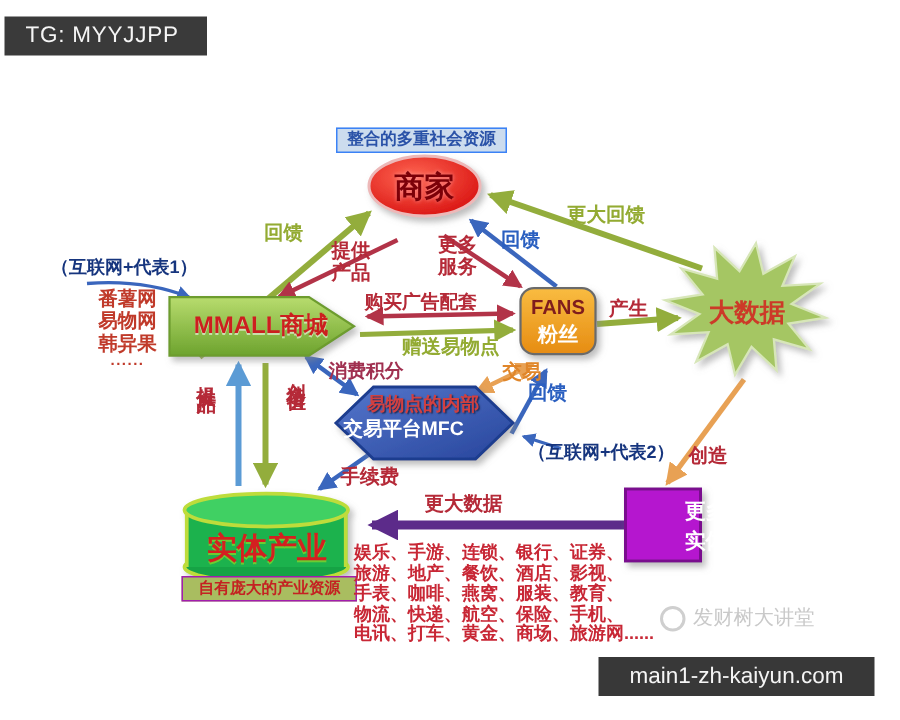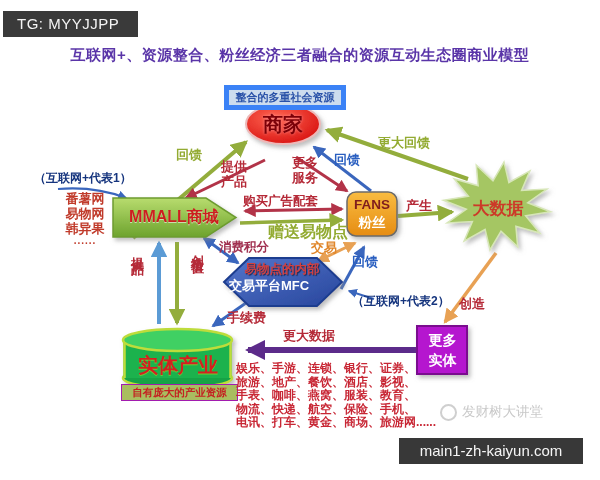--- a/index.html
+++ b/index.html
@@ -7,50 +7,50 @@
          font-family:"Liberation Sans","DejaVu Sans",sans-serif;}
   .abs{position:absolute;}
   .bar{background:#3a3a3a;color:#f5f5f5;}
   .topbar{left:3px;top:11px;width:135px;height:26px;line-height:26px;padding-left:14px;
           font-size:15px;letter-spacing:.5px;box-sizing:border-box;}
   .bottombar{left:399px;top:438px;width:184px;height:26px;line-height:26px;text-align:center;
           font-size:15px;background:#383838;}
   .title{left:20px;top:46px;width:560px;text-align:center;font-size:15px;font-weight:bold;
          color:#5a35a8;letter-spacing:.5px;}
   .social{left:224px;top:85px;width:112px;height:15px;line-height:15px;text-align:center;
-          background:#ccdcee;border:5px solid #3b82f6;color:#2a52a8;font-weight:bold;font-size:11px;}
+          background:#ccdcee;border:1px solid #3b82f6;color:#2a52a8;font-weight:bold;font-size:11px;}
   .node-merchant{left:247px;top:111px;width:72px;text-align:center;font-size:20px;font-weight:bold;
           color:#7c0008;text-shadow:0 0 3px rgba(255,150,150,.9);}
   .node-mall{left:117px;top:207px;width:114px;text-align:center;font-size:16px;font-weight:bold;
           color:#cc1f1f;text-shadow:0 1px 0 rgba(255,255,255,.55);}
   .fans-en{left:347px;top:197px;width:50px;text-align:center;font-size:13.5px;font-weight:bold;color:#7f1d1d;}
   .fans-cn{left:347px;top:214px;width:50px;text-align:center;font-size:13.5px;font-weight:bold;color:#ffffff;}
   .node-bigdata{left:459px;top:197px;width:78px;text-align:center;font-size:17px;font-weight:bold;color:#cc3a28;}
   .plat1{left:229px;top:261px;width:106px;text-align:center;font-size:12.5px;font-weight:bold;
           color:#d24040;text-shadow:1px 1px 1px #1a2a55;}
   .plat2{left:229px;top:277px;width:106px;text-align:left;font-size:13px;font-weight:bold;color:#ffffff;}
   .more-ent{left:419px;top:330px;width:47px;text-align:center;font-size:14px;font-weight:bold;
-          color:#ffffff;line-height:20px;}
+          color:#ffffff;line-height:20px;padding-left:28px;}
   .node-industry{left:124px;top:352px;width:108px;text-align:center;font-size:20px;font-weight:bold;
           color:#d42020;text-shadow:0 1px 0 rgba(255,255,0,.35);}
   .industry-cap{left:121px;top:384px;width:115px;height:15px;line-height:15px;text-align:center;
           background:#a9bd60;border:1px solid #a21caf;color:#c42222;font-weight:bold;font-size:10.5px;}
   .note{font-size:12px;font-weight:bold;color:#16357e;}
   .examples{left:50px;top:191px;width:70px;text-align:center;color:#c03a2a;font-weight:bold;
           font-size:13px;line-height:15px;}
   .examples div:last-child{font-size:10px;letter-spacing:1px;line-height:10px;}
   .inds{left:236px;top:362px;width:218px;color:#c82735;font-weight:bold;font-size:12px;line-height:13.6px;}
   .wm{left:440px;top:403px;display:flex;align-items:center;gap:5px;color:#c9c9c9;font-size:13.5px;}
   .wm-logo{width:13px;height:13px;border:2px solid #cfcfcf;border-radius:50%;display:inline-block;}
   .lab{font-size:13px;font-weight:bold;white-space:nowrap;}
   .lab2{font-size:13px;font-weight:bold;width:28px;line-height:14.5px;text-align:center;word-break:break-all;}
   .vlab{writing-mode:vertical-rl;text-orientation:upright;font-size:13px;font-weight:bold;
         letter-spacing:2px;white-space:nowrap;}
   .olive{color:#93ab32;} .crimson{color:#b52a38;} .blue{color:#2a5fc0;}
-  .orange{color:#e0862a;} .maroon{color:#a03050;}
+  .orange{color:#e0862a;margin-left:24px;} .maroon{color:#a03050;}
 </style>
 </head>
 <body>
 
 <div class="stage">
 
   <svg class="abs" style="left:0;top:0" width="600" height="480" viewBox="0 0 600 480">
     <defs>
       <marker id="mOlive" viewBox="0 0 10 10" refX="8.5" refY="5" markerWidth="4.2" markerHeight="4.2" orient="auto-start-reverse">
           <path d="M0,0L10,5L0,10z" fill="#93ad3c"></path>
@@ -121,21 +121,20 @@
       <rect x="123.5" y="340" width="108" height="38" fill="#1eb24e"></rect>
       <line x1="124.5" y1="340" x2="124.5" y2="378" stroke="#bedc3a" stroke-width="2.5"></line>
       <line x1="230.5" y1="340" x2="230.5" y2="378" stroke="#bedc3a" stroke-width="2.5"></line>
       <ellipse cx="177.5" cy="340" rx="54.5" ry="11" fill="#3fd063" stroke="#bedc3a" stroke-width="2.5"></ellipse>
     </g>
   </svg>
 
   <div class="abs bar topbar">TG: MYYJJPP</div>
   <div class="abs bar bottombar">main1-zh-kaiyun.com</div>
 
-  <div class="abs title">互联网+、资源整合、粉丝经济三者融合的资源互动生态圈商业模型</div>
   <div class="abs social">整合的多重社会资源</div>
   <div class="abs node-merchant">商家</div>
   <div class="abs node-mall">MMALL商城</div>
   <div class="abs fans-en">FANS</div>
   <div class="abs fans-cn">粉丝</div>
   <div class="abs node-bigdata">大数据</div>
   <div class="abs plat1">易物点的内部</div>
   <div class="abs plat2">交易平台MFC</div>
   <div class="abs more-ent">
     <div>更多</div>
@@ -153,21 +152,21 @@
   </div>
   <div class="abs note" style="left:352px;top:293px;width:130px;">（互联网+代表2）</div>
 
   <div class="abs lab olive" style="left:176px;top:146px;">回馈</div>
   <div class="abs lab2 crimson" style="left:220px;top:160px;">提供产品</div>
   <div class="abs lab2 crimson" style="left:291px;top:156px;">更多服务</div>
   <div class="abs lab blue" style="left:334px;top:151px;">回馈</div>
   <div class="abs lab olive" style="left:378px;top:134px;">更大回馈</div>
   <div class="abs lab crimson" style="left:406px;top:197px;">产生</div>
   <div class="abs lab crimson" style="left:243px;top:193px;font-size:12.5px;">购买广告配套</div>
-  <div class="abs lab olive" style="left:268px;top:222px;font-size:16px;">赠送易物点</div>
+  <div class="abs lab olive" style="left:268px;top:222px;font-size:13px;">赠送易物点</div>
   <div class="abs lab maroon" style="left:219px;top:239px;font-size:12.5px;">消费积分</div>
   <div class="abs lab orange" style="left:311px;top:239px;">交易</div>
   <div class="abs lab blue" style="left:352px;top:253px;">回馈</div>
   <div class="abs vlab crimson" style="left:128px;top:247px;">提供产品</div>
   <div class="abs vlab crimson" style="left:188px;top:245px;">创造价值</div>
   <div class="abs lab crimson" style="left:227px;top:309px;">手续费</div>
   <div class="abs lab crimson" style="left:283px;top:327px;">更大数据</div>
   <div class="abs lab crimson" style="left:459px;top:295px;">创造</div>
 
   <div class="abs inds">

